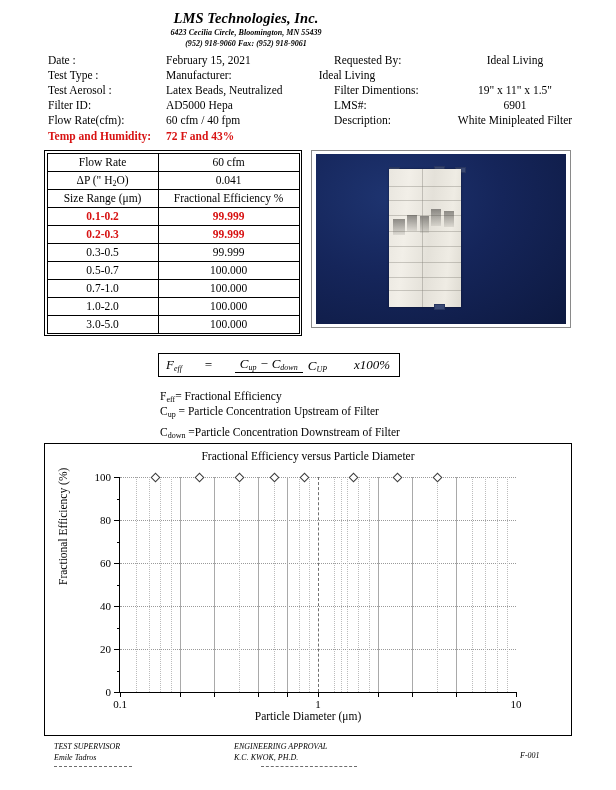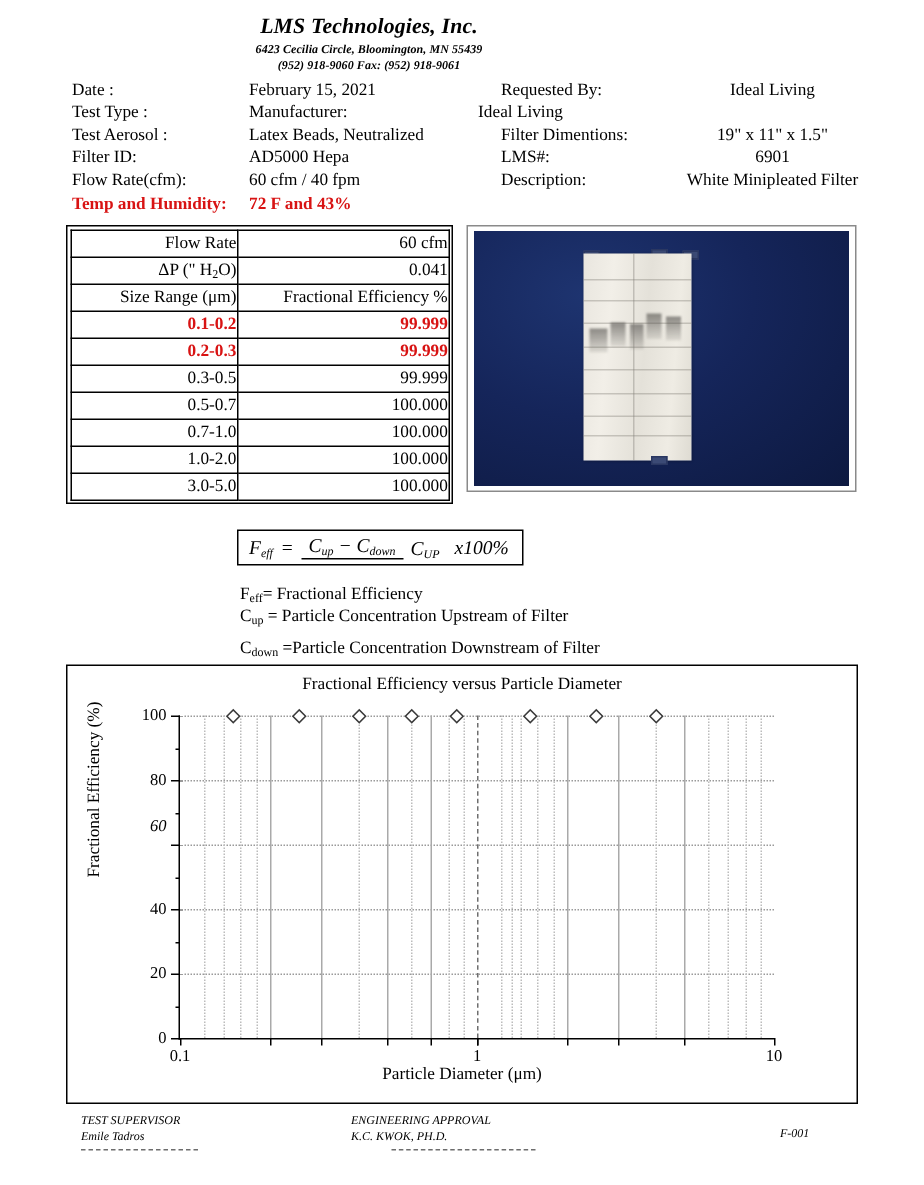--- a/index.html
+++ b/index.html
@@ -41,21 +41,21 @@
   #results-table {
     position: absolute; top: 150px; left: 44px;
     width: 258px;
     border: 1px solid #000;
     padding: 1.5px;
     box-sizing: border-box;
     background: #fff;
   }
   #results-table table { border-collapse: collapse; width: 100%; }
   #results-table td {
-    font-size: 11.5px; text-align: right; height: 17px; padding: 0;
+    font-size: 11.5px; text-align: center; height: 17px; padding: 0;
     border: 1px solid #000;
   }
   .col-a { width: 112px; }
   .col-b { width: 142px; }
   tr.thick td { border-bottom-width: 2px; border-top-width: 2px; }
   tr.hdr3 td { border-bottom-width: 2px; }
   td.red { color: #d81313; font-weight: bold; }
   sub { font-size: 8px; vertical-align: baseline; position: relative; top: 2px; }
 
   
@@ -87,21 +87,21 @@
   }
   .clip {
     position: absolute; width: 9px; height: 4px; background: #3b4a75;
     border: 1px solid #2a3761;
   }
 
   
   #formula-box {
     position: absolute; top: 353px; left: 158px;
     border: 1px solid #000; padding: 3px 9px 3px 7px;
-    display: flex; align-items: flex-start; gap: 5px;
+    display: flex; align-items: flex-start; gap: 22px;
     font-style: italic; font-size: 13px; background:#fff;
   }
   .frac { display: inline-flex; flex-direction: row; align-items: center; line-height: 1.05; }
   .frac .num { border-bottom: 1px solid #000; padding: 0 5px 1px 5px; white-space: nowrap; }
   .frac .den { padding: 1px 5px 0 5px; }
   .fdef {
     position: absolute; left: 160px; font-size: 11.5px; white-space: nowrap;
   }
   #fdef1 { top: 390px; }
   #fdef2 { top: 405px; }
@@ -306,21 +306,21 @@
       <div class="ytick-major" style="top:215px;"></div>
       <div class="ylab" style="top:215px;">0</div>
       <div class="gl-h" style="top:172px;"></div>
       <div class="ytick-major" style="top:172px;"></div>
       <div class="ylab" style="top:172px;">20</div>
       <div class="gl-h" style="top:129px;"></div>
       <div class="ytick-major" style="top:129px;"></div>
       <div class="ylab" style="top:129px;">40</div>
       <div class="gl-h" style="top:86px;"></div>
       <div class="ytick-major" style="top:86px;"></div>
-      <div class="ylab" style="top:74px;font-style:italic;">60</div>
+      <div class="ylab" style="top:86px;">60</div>
       <div class="gl-h" style="top:43px;"></div>
       <div class="ytick-major" style="top:43px;"></div>
       <div class="ylab" style="top:43px;">80</div>
       <div class="gl-h" style="top:0px;"></div>
       <div class="ytick-major" style="top:0px;"></div>
       <div class="ylab" style="top:0px;">100</div>
       <div class="ytick-minor" style="top:193.5px;"></div>
       <div class="ytick-minor" style="top:150.5px;"></div>
       <div class="ytick-minor" style="top:107.5px;"></div>
       <div class="ytick-minor" style="top:64.5px;"></div>

